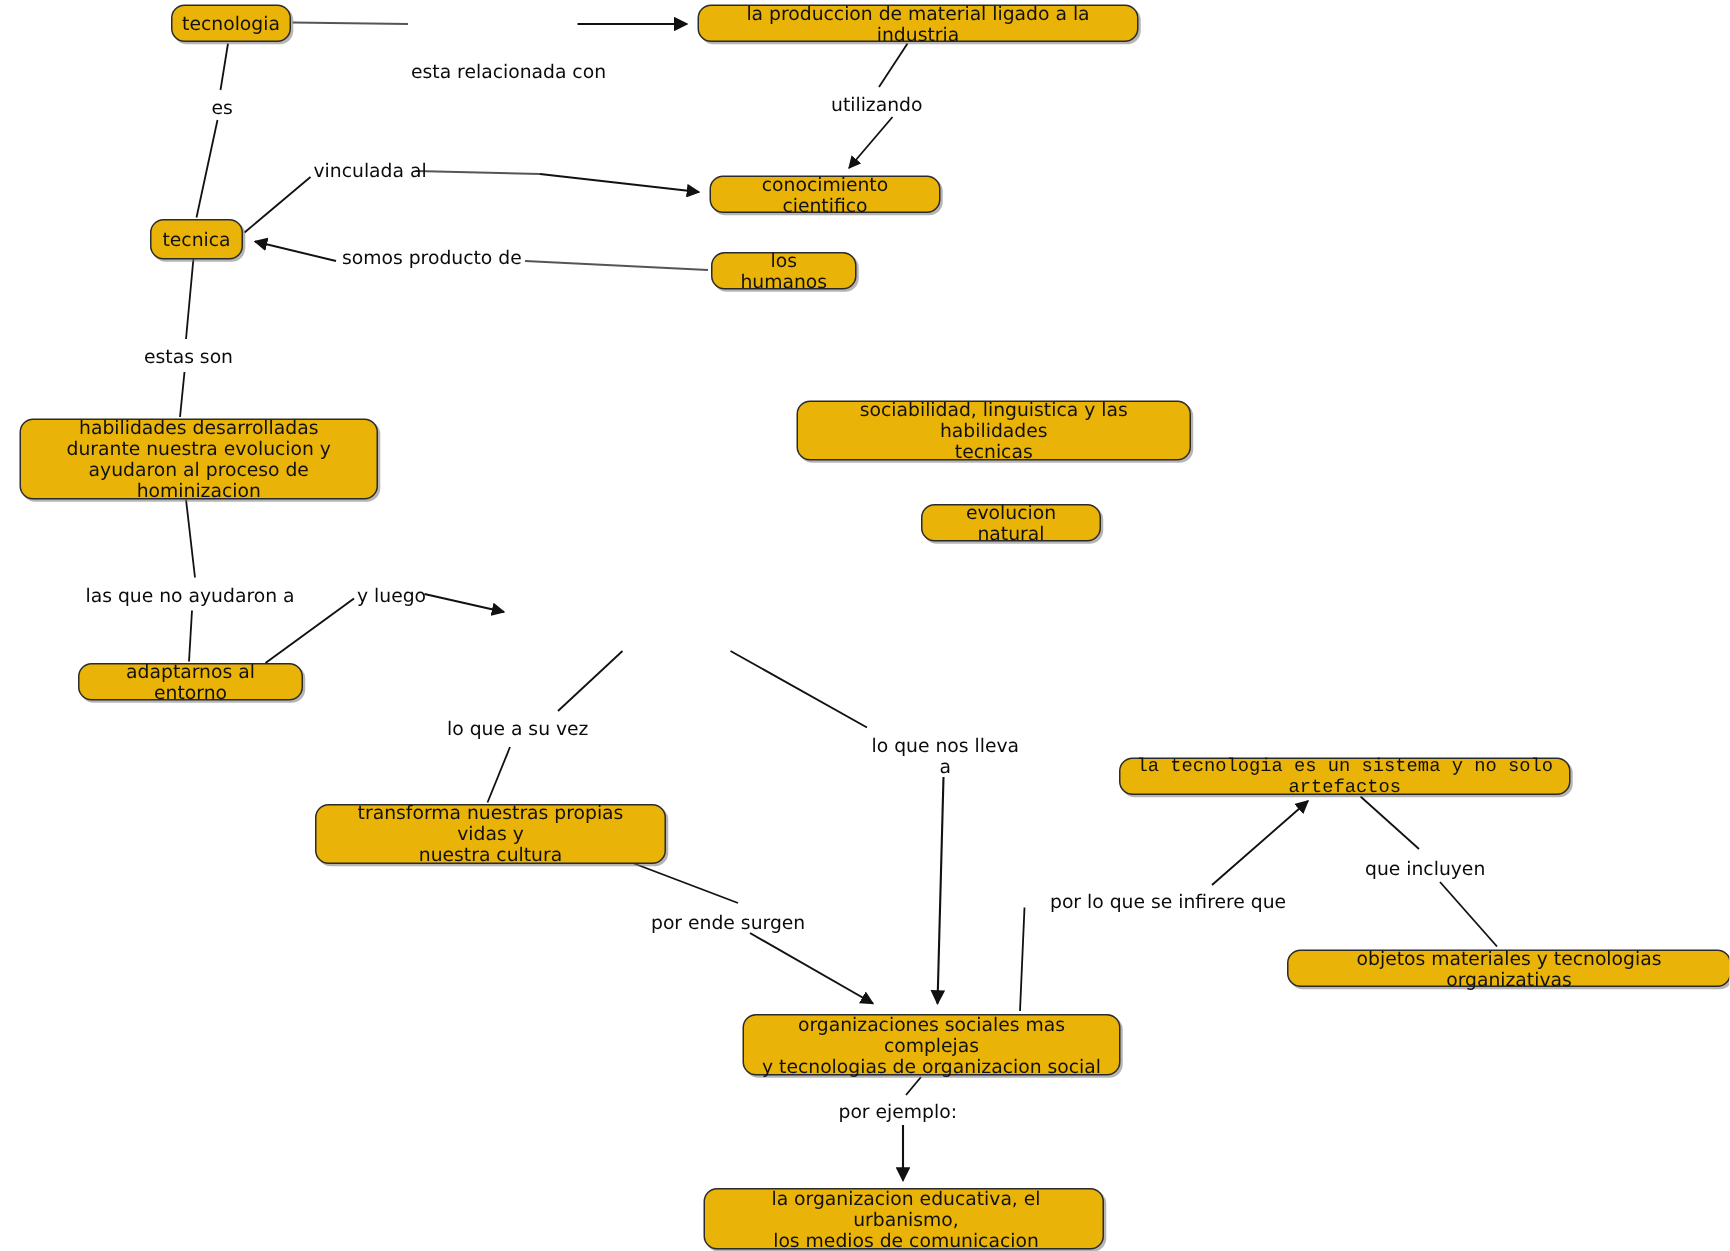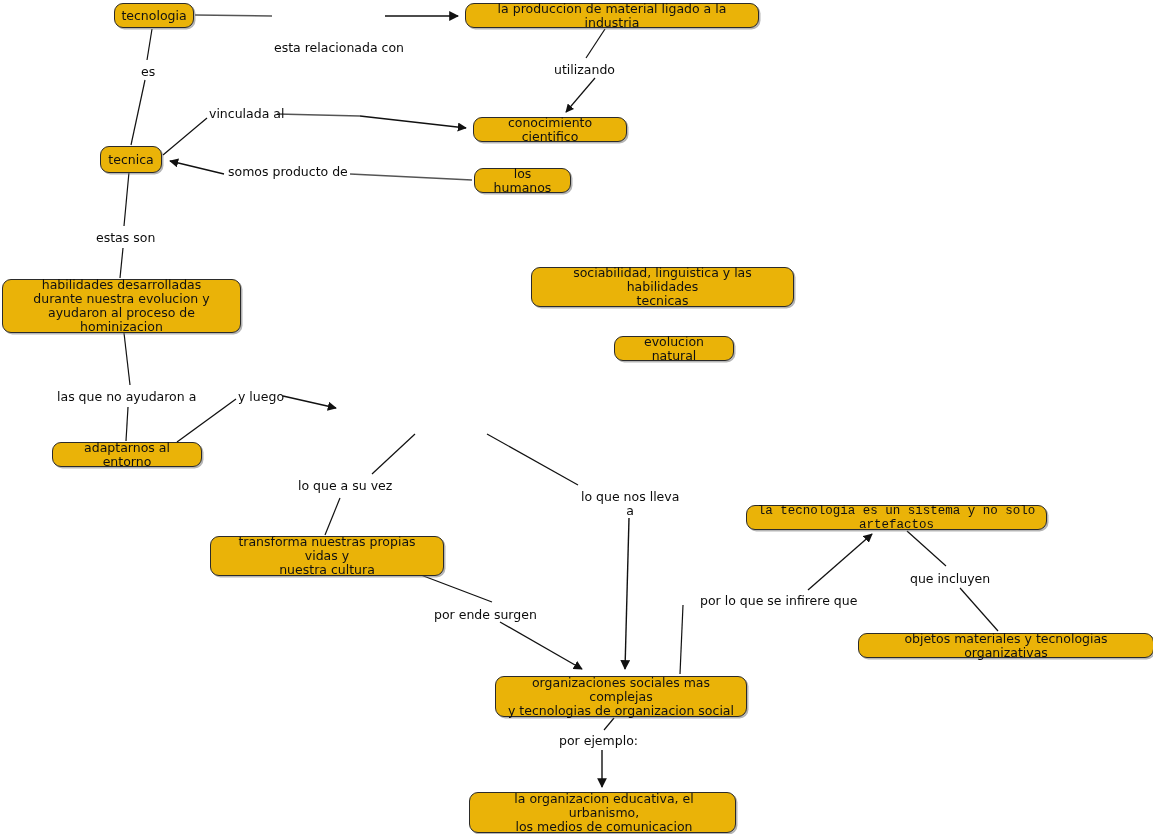--- a/index.html
+++ b/index.html
@@ -104,21 +104,21 @@
 
     <line x1="614" y1="718" x2="604" y2="730" stroke="#111" stroke-width="1.2"></line>
     <line x1="602" y1="750" x2="602" y2="787" stroke="#111" stroke-width="1.4" marker-end="url(#ah)"></line>
   </svg>
 
   <div class="node" style="left: 114px; top: 3px; width: 80px; height: 25px;">tecnologia</div>
   <div class="node" style="left: 465px; top: 3px; width: 294px; height: 25px;">la produccion de material ligado a la industria</div>
   <div class="node" style="left: 473px; top: 117px; width: 154px; height: 25px;">conocimiento cientifico</div>
   <div class="node" style="left: 100px; top: 146px; width: 62px; height: 27px;">tecnica</div>
   <div class="node" style="left: 474px; top: 168px; width: 97px; height: 25px;">los humanos</div>
-  <div class="node" style="left: 2px; top: 279px; width: 239px; height: 54px;">habilidades desarrolladas
+  <div class="node" style="left: 13px; top: 279px; width: 239px; height: 54px;">habilidades desarrolladas
 durante nuestra evolucion y
 ayudaron al proceso de hominizacion</div>
   <div class="node" style="left: 531px; top: 267px; width: 263px; height: 40px;">sociabilidad, linguistica  y las habilidades
 tecnicas</div>
   <div class="node" style="left: 614px; top: 336px; width: 120px; height: 25px;">evolucion natural</div>
   <div class="node" style="left: 52px; top: 442px; width: 150px; height: 25px;">adaptarnos al entorno</div>
   <div class="node" style="left: 746px; top: 505px; width: 301px; height: 25px; font-family: Liberation Mono, monospace;">la tecnologia es un sistema y no solo artefactos</div>
   <div class="node" style="left: 210px; top: 536px; width: 234px; height: 40px;">transforma nuestras propias vidas y
 nuestra cultura</div>
   <div class="node" style="left: 858px; top: 633px; width: 296px; height: 25px;">objetos materiales y tecnologias organizativas</div>

